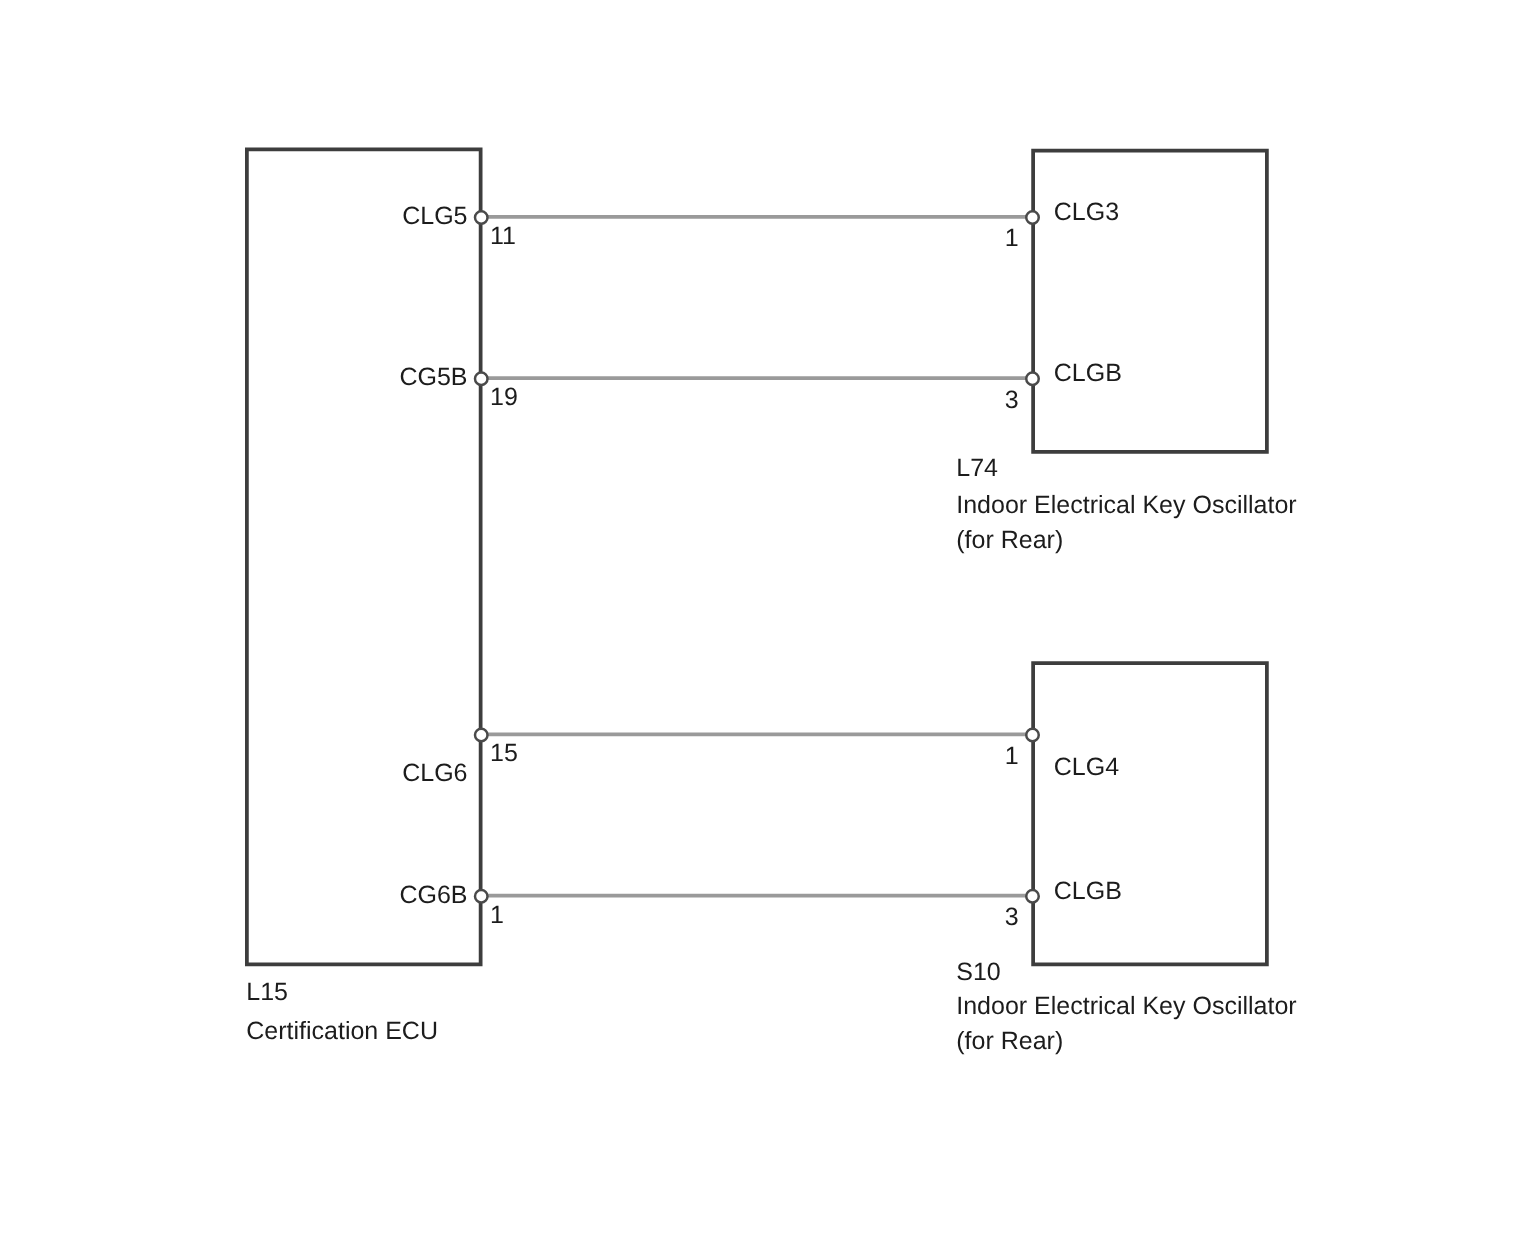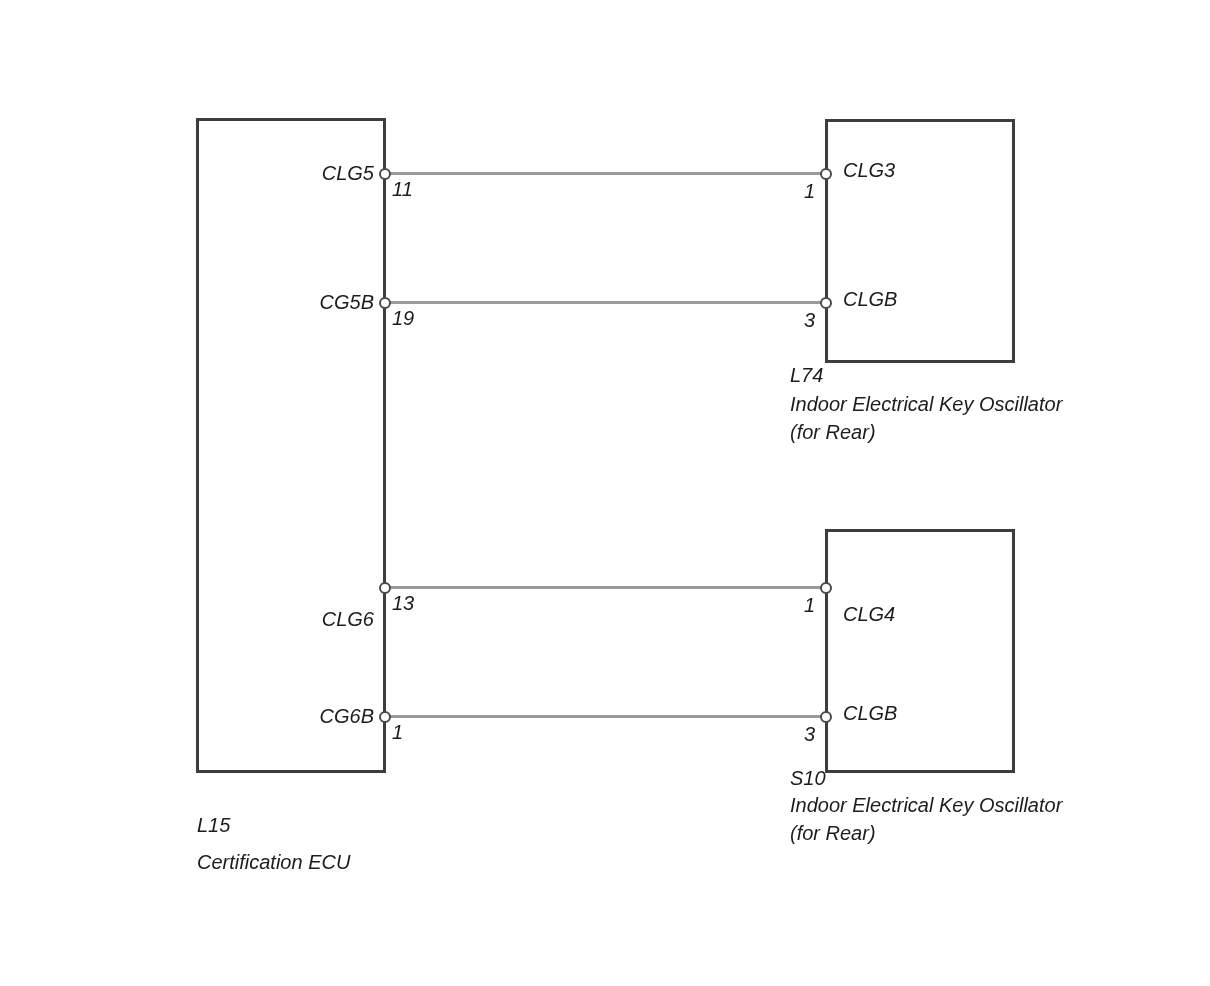--- a/index.html
+++ b/index.html
@@ -4,21 +4,20 @@
 <style>
   * { margin: 0; padding: 0; box-sizing: border-box; }
   html, body { background: #ffffff; }
   body { font-family: "Liberation Sans", sans-serif; color: #1c1c1c; }
   .canvas {
     position: relative;
     width: 1210px;
     height: 986px;
     background: #ffffff;
     overflow: hidden;
-    font-style: italic;
   }
   .box {
     position: absolute;
     border: 3px solid #3d3d3d;
     background: #ffffff;
     z-index: 0;
   }
   .box-ecu   { left: 196px; top: 118px; width: 190px; height: 655px; }
   .box-front { left: 825px; top: 119px; width: 190px; height: 244px; }
   .box-rear  { left: 825px; top: 529px; width: 190px; height: 244px; }
@@ -46,21 +45,21 @@
     font-size: 20px;
     line-height: 22px;
     white-space: nowrap;
     z-index: 4;
   }
   .pin-label-ecu { left: 230px; width: 144px; text-align: right; }
   .pin-num-ecu   { left: 392px; }
   .pin-label-osc { left: 843px; }
   .pin-num-osc   { left: 755px; width: 60px; text-align: right; }
   .cap-left  { left: 197px; }
-  .cap-right { left: 790px; text-align: right; }
+  .cap-right { left: 765px; text-align: right; }
 </style>
 </head>
 <body>
 
 <div class="canvas">
 
   <div class="box box-ecu"></div>
   <div class="box box-front"></div>
   <div class="box box-rear"></div>
 
@@ -79,35 +78,35 @@
   <div class="terminal t-right" style="top:582px"></div>
   <div class="terminal t-right" style="top:711px"></div>
 
   <div class="txt pin-label-ecu" style="top:162px">CLG5</div>
   <div class="txt pin-label-ecu" style="top:291px">CG5B</div>
   <div class="txt pin-label-ecu" style="top:608px">CLG6</div>
   <div class="txt pin-label-ecu" style="top:705px">CG6B</div>
 
   <div class="txt pin-num-ecu" style="top:178px">11</div>
   <div class="txt pin-num-ecu" style="top:307px">19</div>
-  <div class="txt pin-num-ecu" style="top:592px">13</div>
+  <div class="txt pin-num-ecu" style="top:592px">15</div>
   <div class="txt pin-num-ecu" style="top:721px">1</div>
 
   <div class="txt pin-label-osc" style="top:159px">CLG3</div>
   <div class="txt pin-label-osc" style="top:288px">CLGB</div>
   <div class="txt pin-num-osc" style="top:180px">1</div>
   <div class="txt pin-num-osc" style="top:309px">3</div>
 
   <div class="txt pin-label-osc" style="top:603px">CLG4</div>
   <div class="txt pin-label-osc" style="top:702px">CLGB</div>
   <div class="txt pin-num-osc" style="top:594px">1</div>
   <div class="txt pin-num-osc" style="top:723px">3</div>
 
-  <div class="txt cap-left" style="top:814px">L15</div>
-  <div class="txt cap-left" style="top:851px">Certification ECU</div>
+  <div class="txt cap-left" style="top:783px">L15</div>
+  <div class="txt cap-left" style="top:814px">Certification ECU</div>
 
   <div class="txt cap-right" style="top:364px">L74</div>
   <div class="txt cap-right" style="top:393px">Indoor Electrical Key Oscillator</div>
   <div class="txt cap-right" style="top:421px">(for Rear)</div>
 
   <div class="txt cap-right" style="top:767px">S10</div>
   <div class="txt cap-right" style="top:794px">Indoor Electrical Key Oscillator</div>
   <div class="txt cap-right" style="top:822px">(for Rear)</div>
 
 </div>

